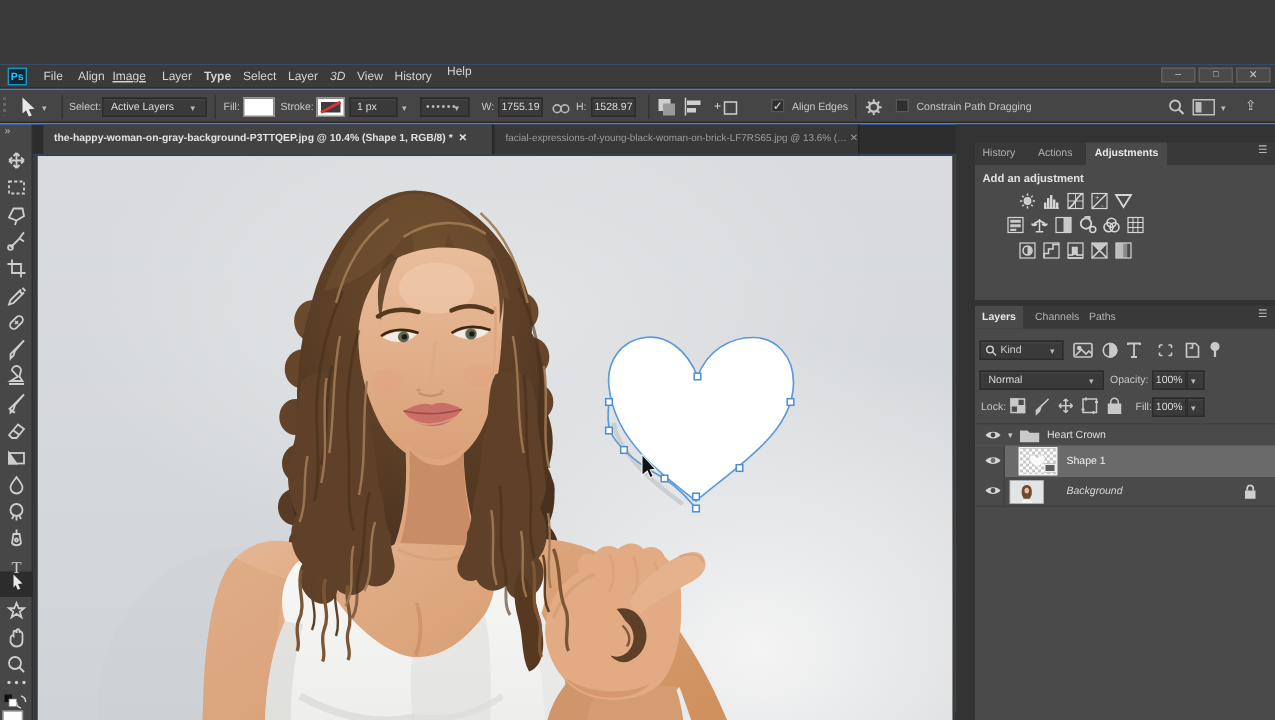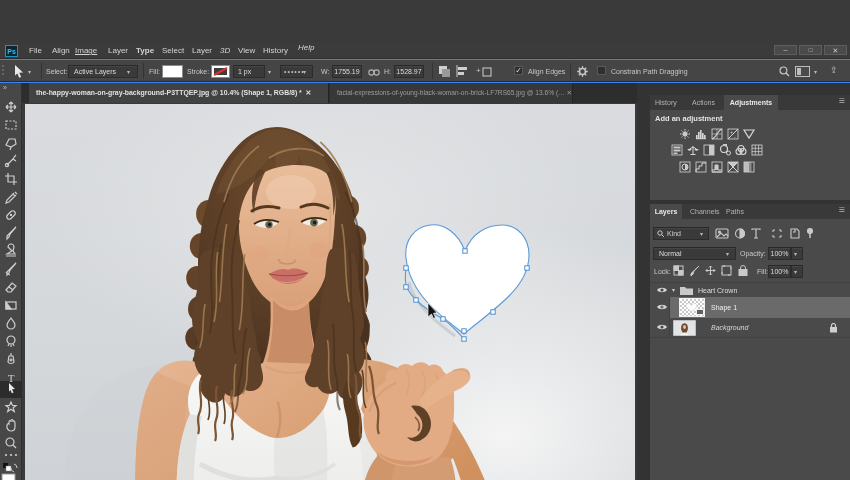--- a/index.html
+++ b/index.html
@@ -22,21 +22,21 @@
   <div class="abs t8" style="left:29px;top:3px;">File</div>
   <div class="abs t8" style="left:52px;top:3px;">Align</div>
   <div class="abs t8" style="left:75px;top:3px;text-decoration:underline;">Image</div>
   <div class="abs t8" style="left:108px;top:3px;">Layer</div>
   <div class="abs t8" style="left:136px;top:3px;font-weight:bold;">Type</div>
   <div class="abs t8" style="left:162px;top:3px;">Select</div>
   <div class="abs t8" style="left:192px;top:3px;">Layer</div>
   <div class="abs t8" style="left:220px;top:3px;font-style:italic;">3D</div>
   <div class="abs t8" style="left:238px;top:3px;">View</div>
   <div class="abs t8" style="left:263px;top:3px;">History</div>
-  <div class="abs t8" style="left:298px;top:0;font-style:italic;">Help</div>
+  <div class="abs t8" style="left:298px;top:0;">Help</div>
 
   <div class="abs" style="left:774px;top:2px;width:23px;height:10px;background:#4a4a4a;border:1px solid #5e5e5e;color:#ccc;font-size:7px;text-align:center;line-height:8px;">–</div>
   <div class="abs" style="left:799px;top:2px;width:23px;height:10px;background:#4a4a4a;border:1px solid #5e5e5e;color:#ccc;font-size:6px;text-align:center;line-height:9px;">□</div>
   <div class="abs" style="left:824px;top:2px;width:23px;height:10px;background:#4a4a4a;border:1px solid #5e5e5e;color:#ccc;font-size:7px;text-align:center;line-height:9px;">✕</div>
 </div>
 
 <div class="abs" style="left:0;top:17px;width:850px;height:22px;background:#454545;border-bottom:1px solid #2a2a2a;">
   <div class="abs" style="left:2px;top:5px;width:2px;height:12px;background:repeating-linear-gradient(#666 0 2px, transparent 2px 4px);"></div>
 
   <svg class="abs" style="left:13px;top:4px;" width="12" height="14" viewBox="0 0 12 14">

